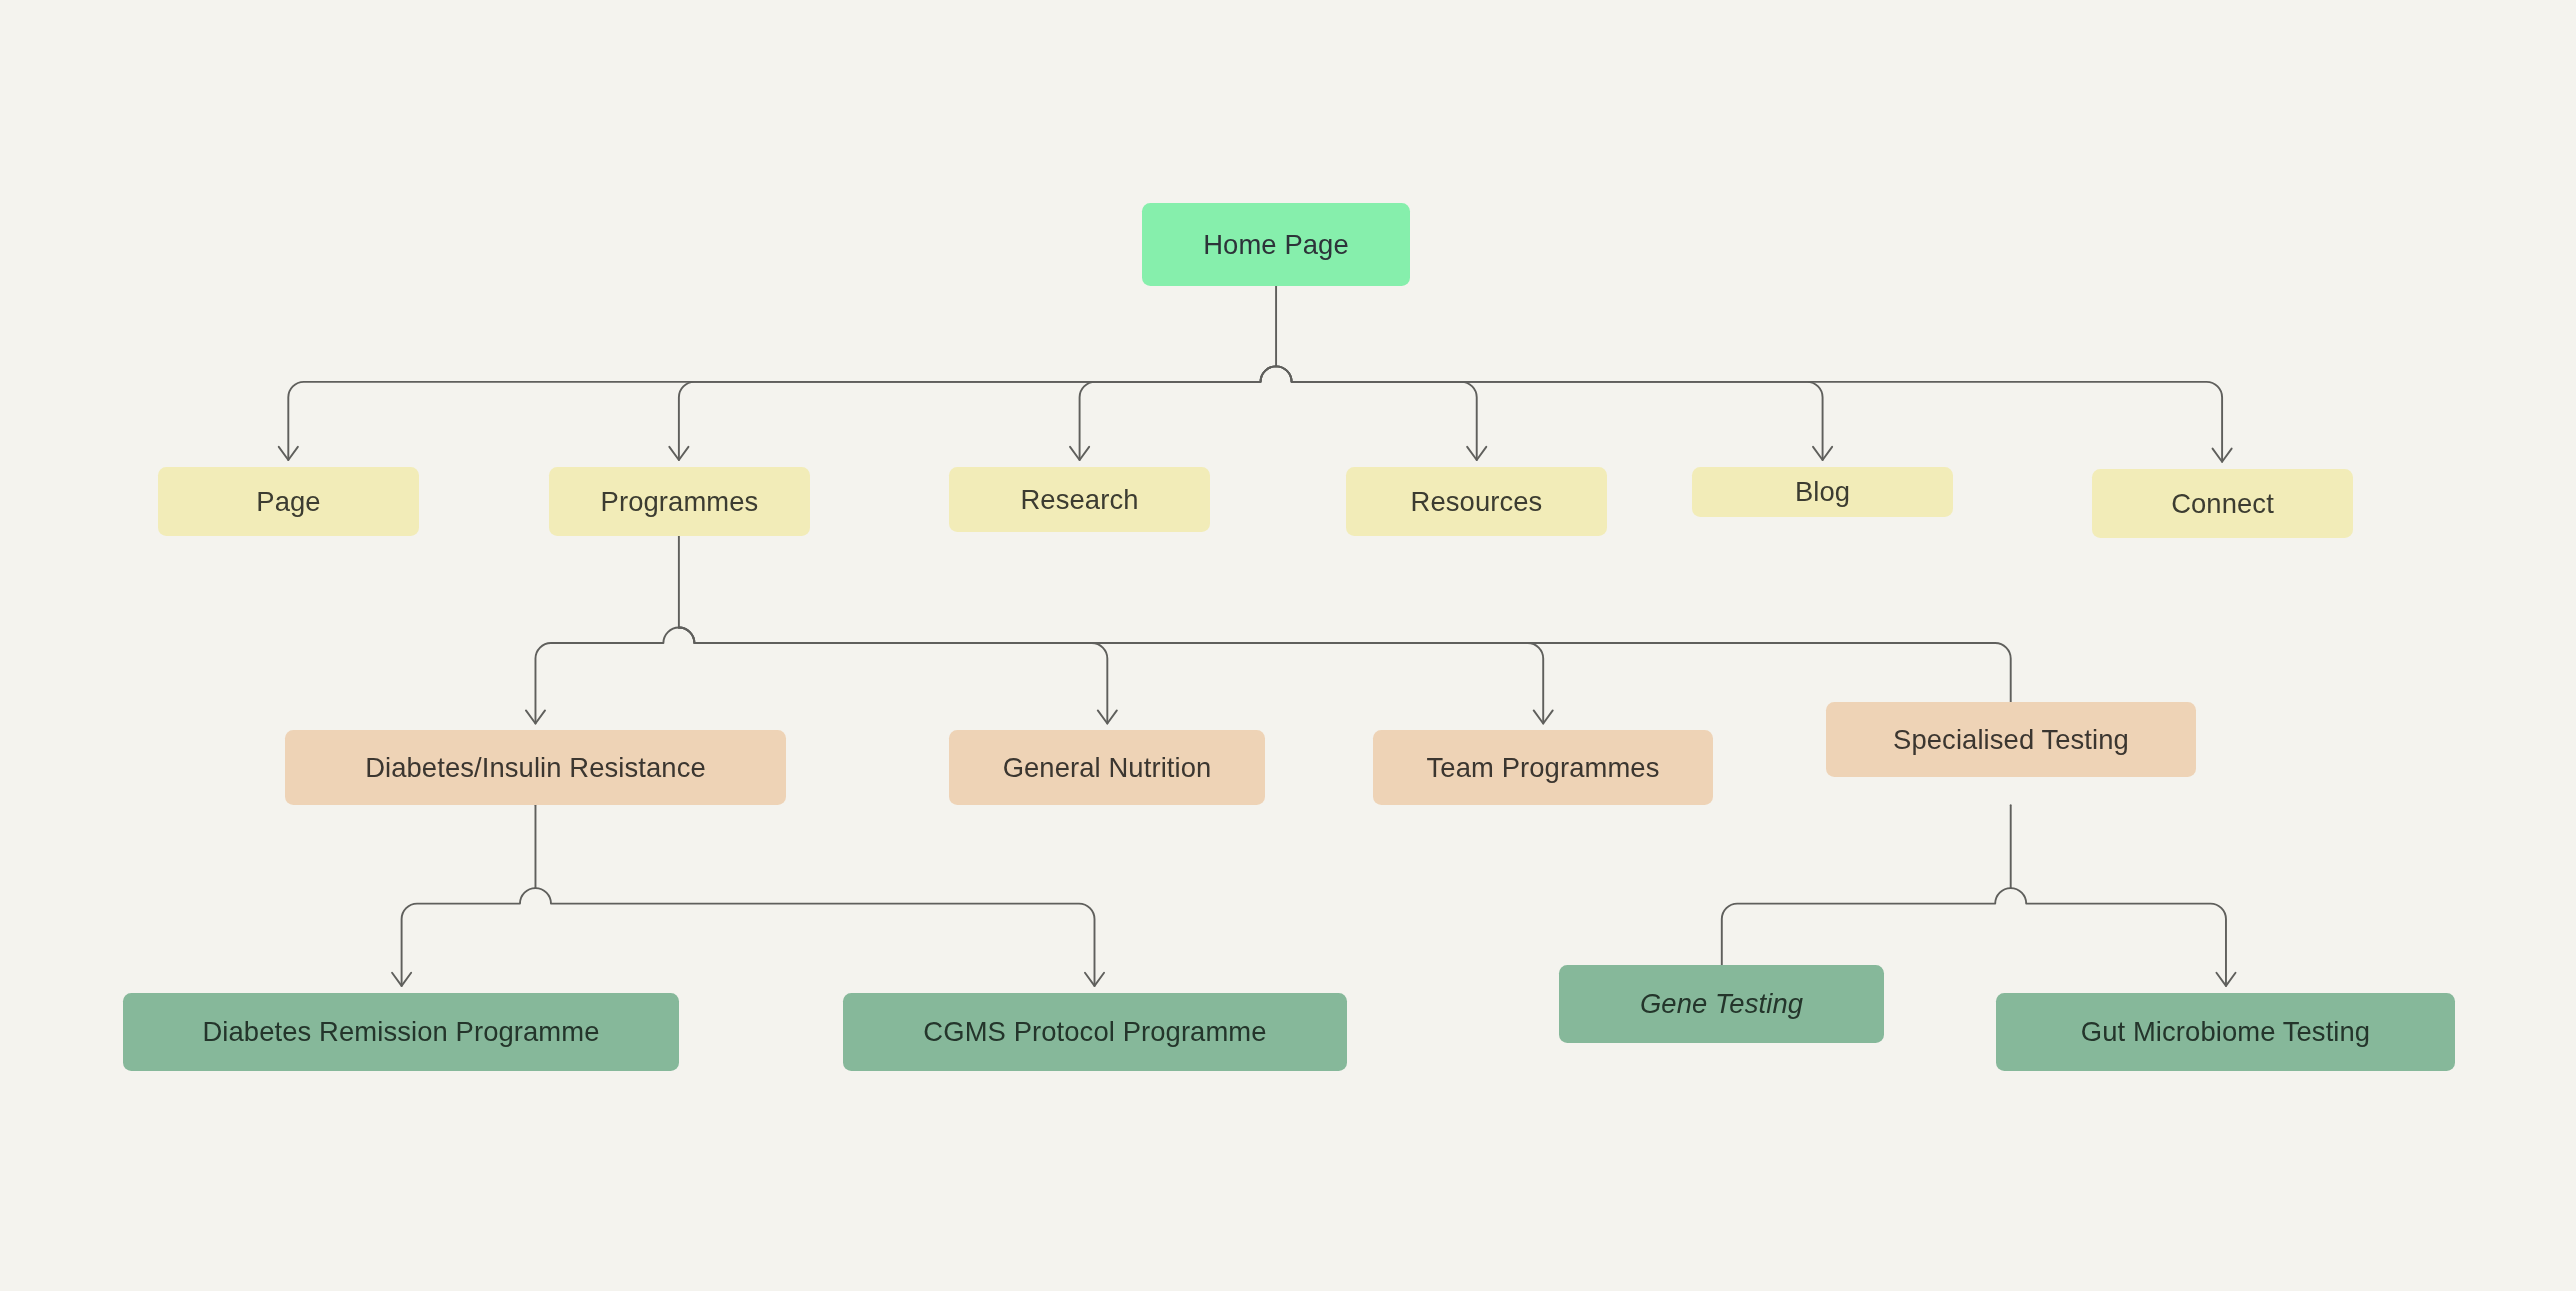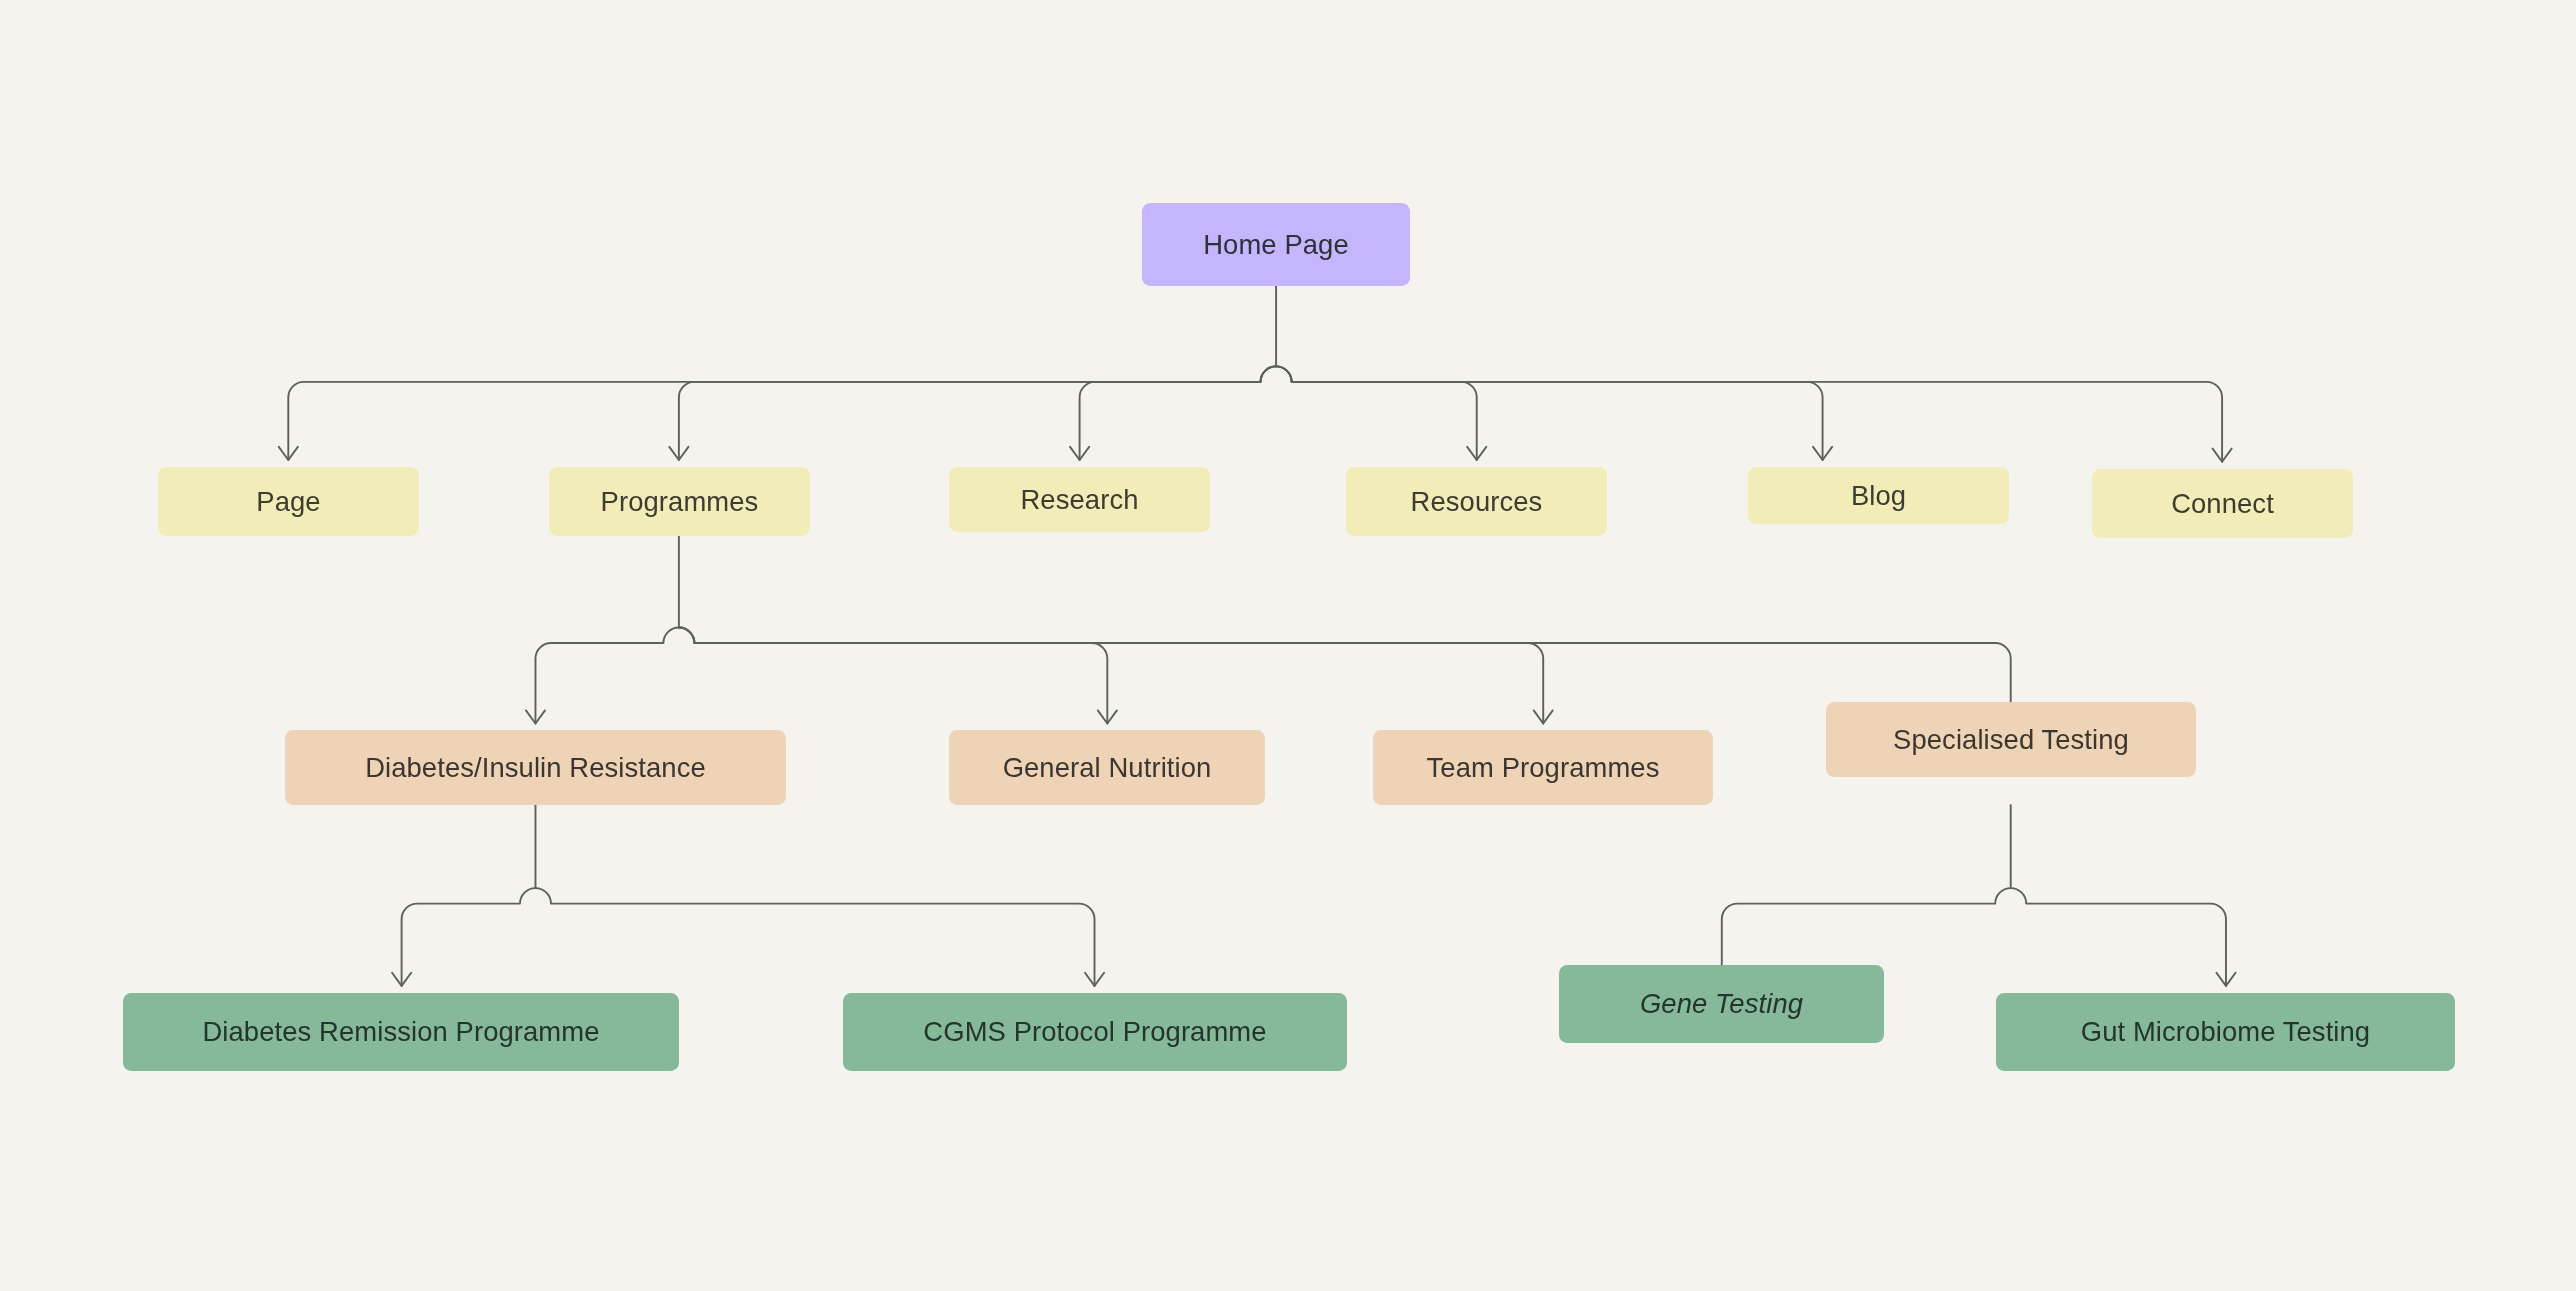--- a/index.html
+++ b/index.html
@@ -35,21 +35,21 @@
   }
   .node .label {
     display: block;
     padding: 0 15.5px;
     color: #32362f;
     font-size: 27.4px;
     font-weight: 400;
     letter-spacing: 0.1px;
     white-space: nowrap;
   }
-  .lvl0 { background: #c4b5fd; }
+  .lvl0 { background: #86efac; }
   .lvl0 .label { color: #2d3339; }
   .lvl1 { background: #f2ecb8; }
   .lvl1 .label { color: #3c3c31; }
   .lvl2 { background: #eed3b6; }
   .lvl2 .label { color: #3b3630; }
   .lvl3 { background: #86b89a; }
   .lvl3 .label { color: #24352b; }
 </style>
 </head>
 <body>
@@ -98,21 +98,21 @@
       </div>
       <div class="node lvl1" style="left: 549px; top: 467px; width: 261px; height: 69px;">
         <span class="label">Programmes</span>
       </div>
       <div class="node lvl1" style="left: 949px; top: 467px; width: 261px; height: 65px;">
         <span class="label">Research</span>
       </div>
       <div class="node lvl1" style="left: 1346px; top: 467px; width: 261px; height: 69px;">
         <span class="label">Resources</span>
       </div>
-      <div class="node lvl1" style="left: 1748px; top: 467px; width: 261px; height: 57px;">
+      <div class="node lvl1" style="left: 1692px; top: 467px; width: 261px; height: 50px;">
         <span class="label">Blog</span>
       </div>
       <div class="node lvl1" style="left: 2092px; top: 469px; width: 261px; height: 69px;">
         <span class="label">Connect</span>
       </div>
       <div class="node lvl2" style="left: 285px; top: 730px; width: 501px; height: 75px;">
         <span class="label">Diabetes/Insulin Resistance</span>
       </div>
       <div class="node lvl2" style="left: 949px; top: 730px; width: 316px; height: 75px; text-align: center;">
         <span class="label">General Nutrition</span>

